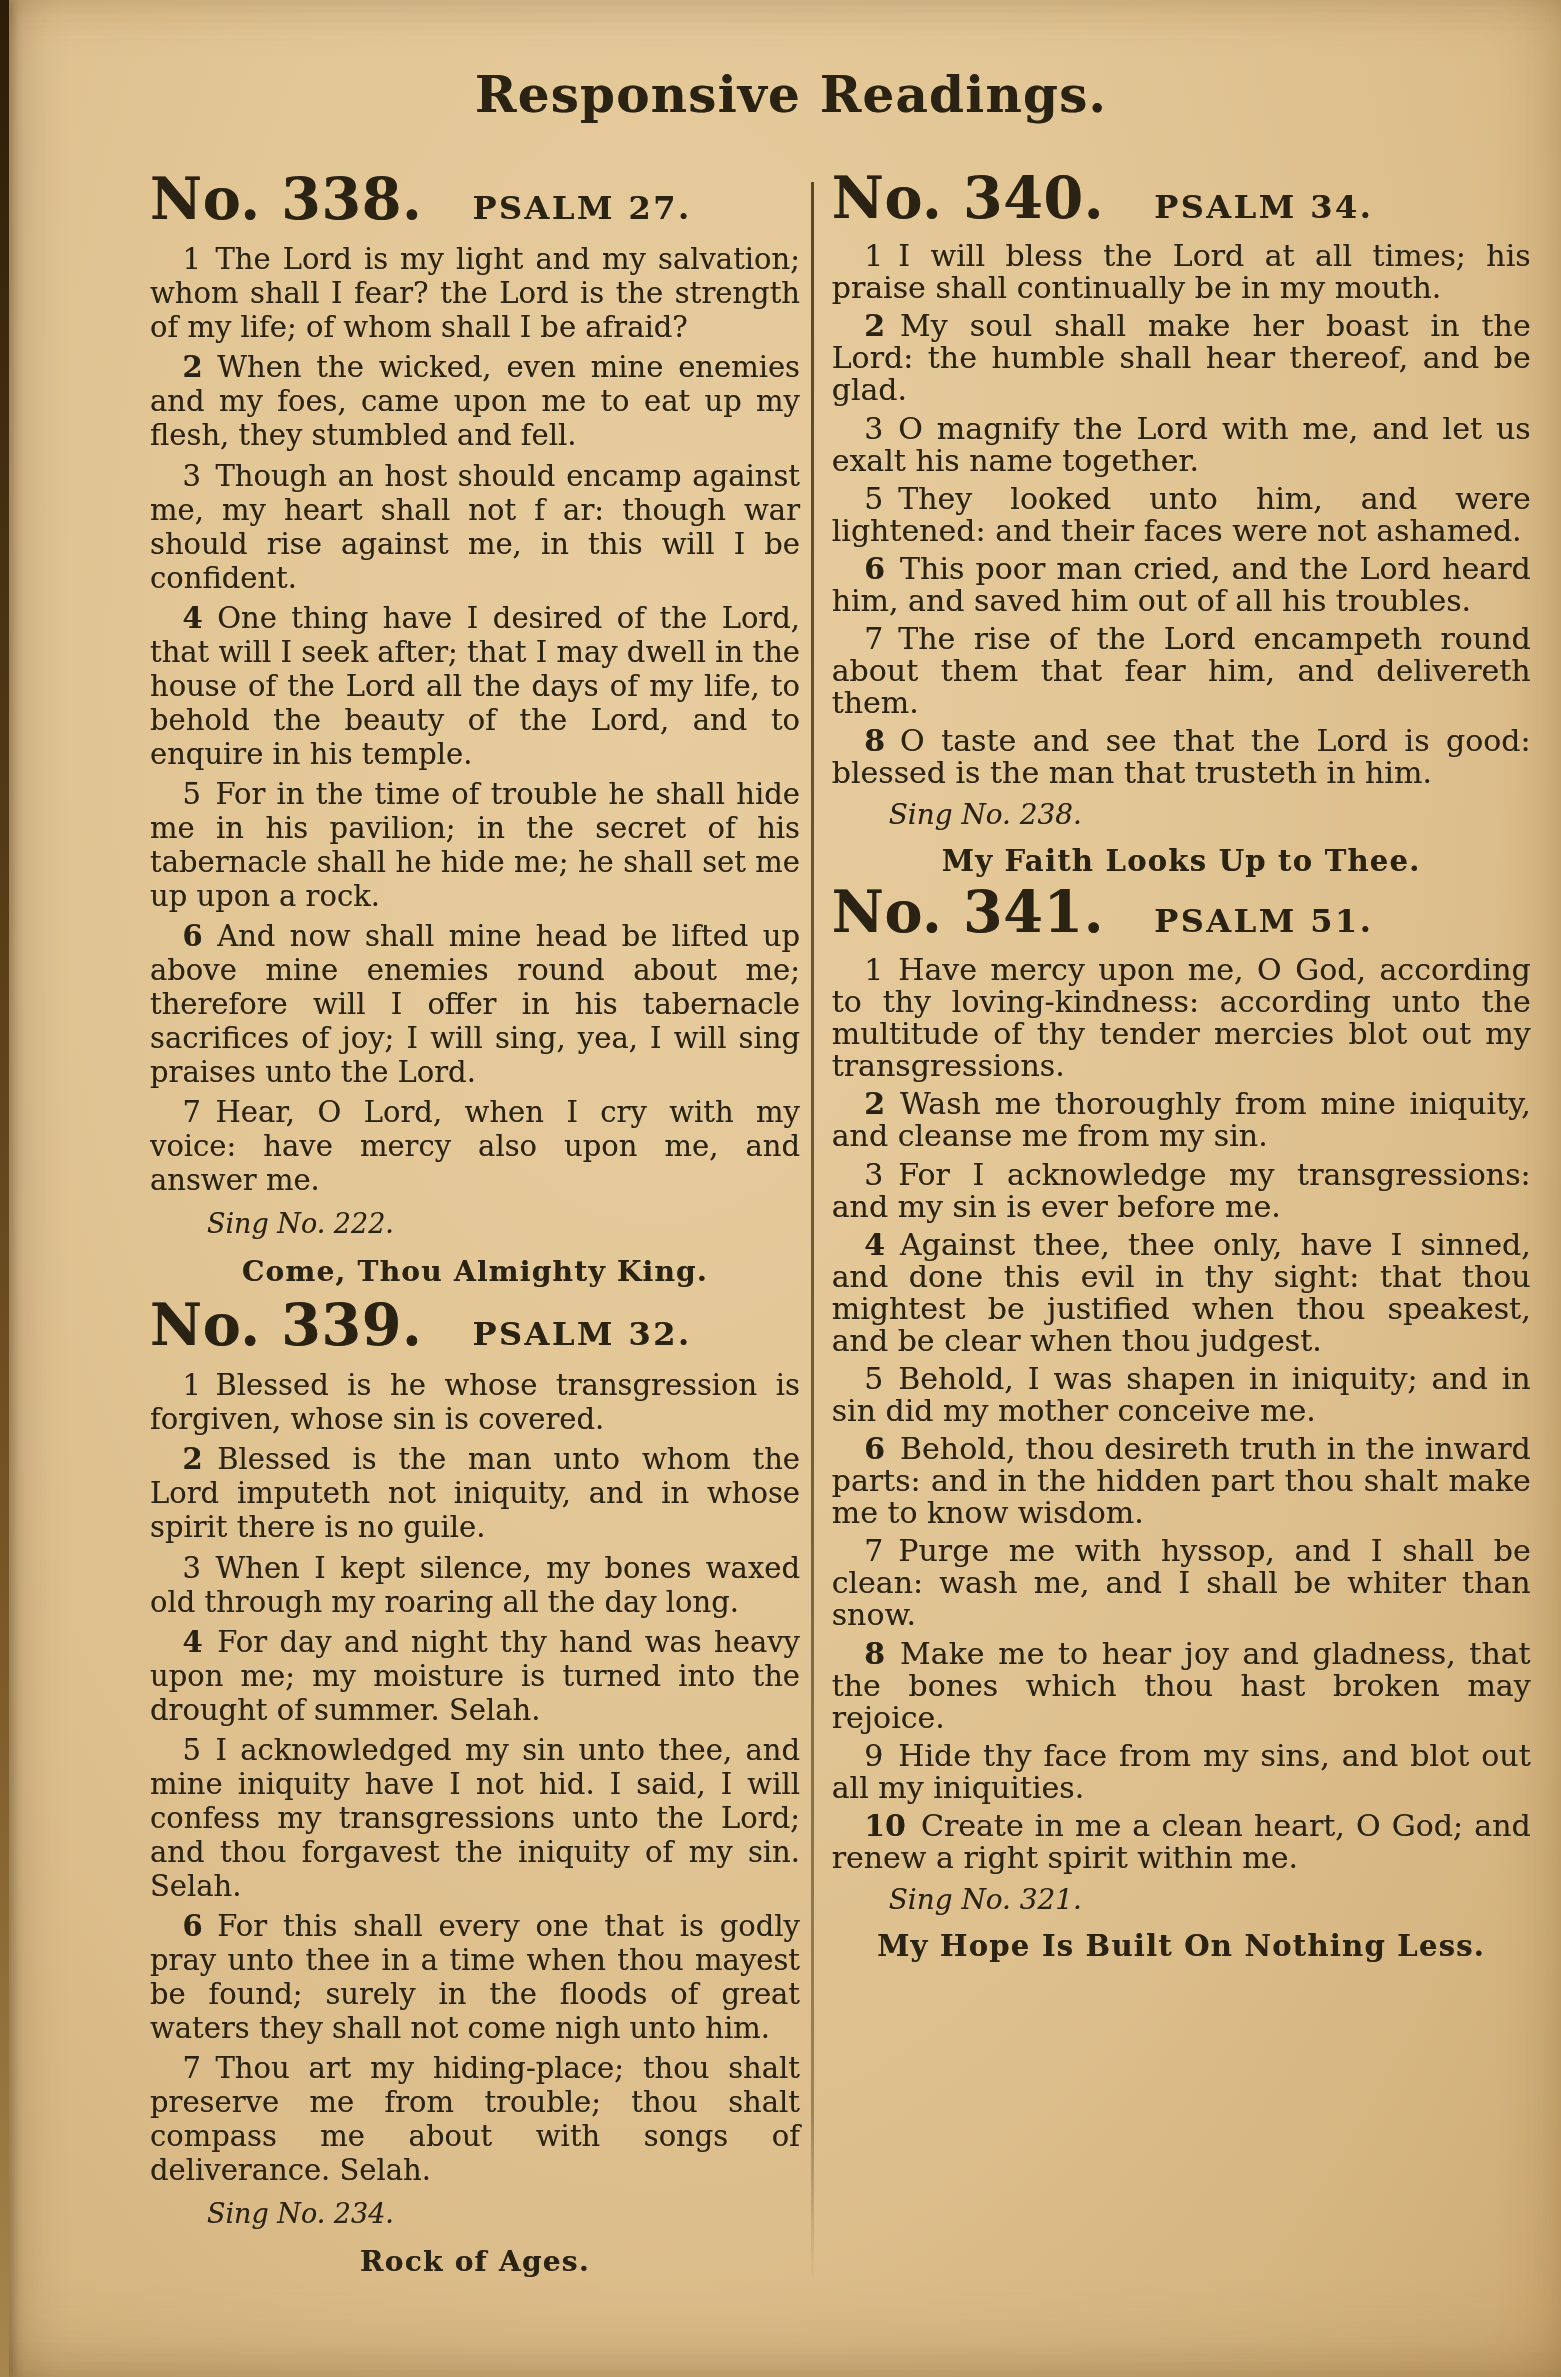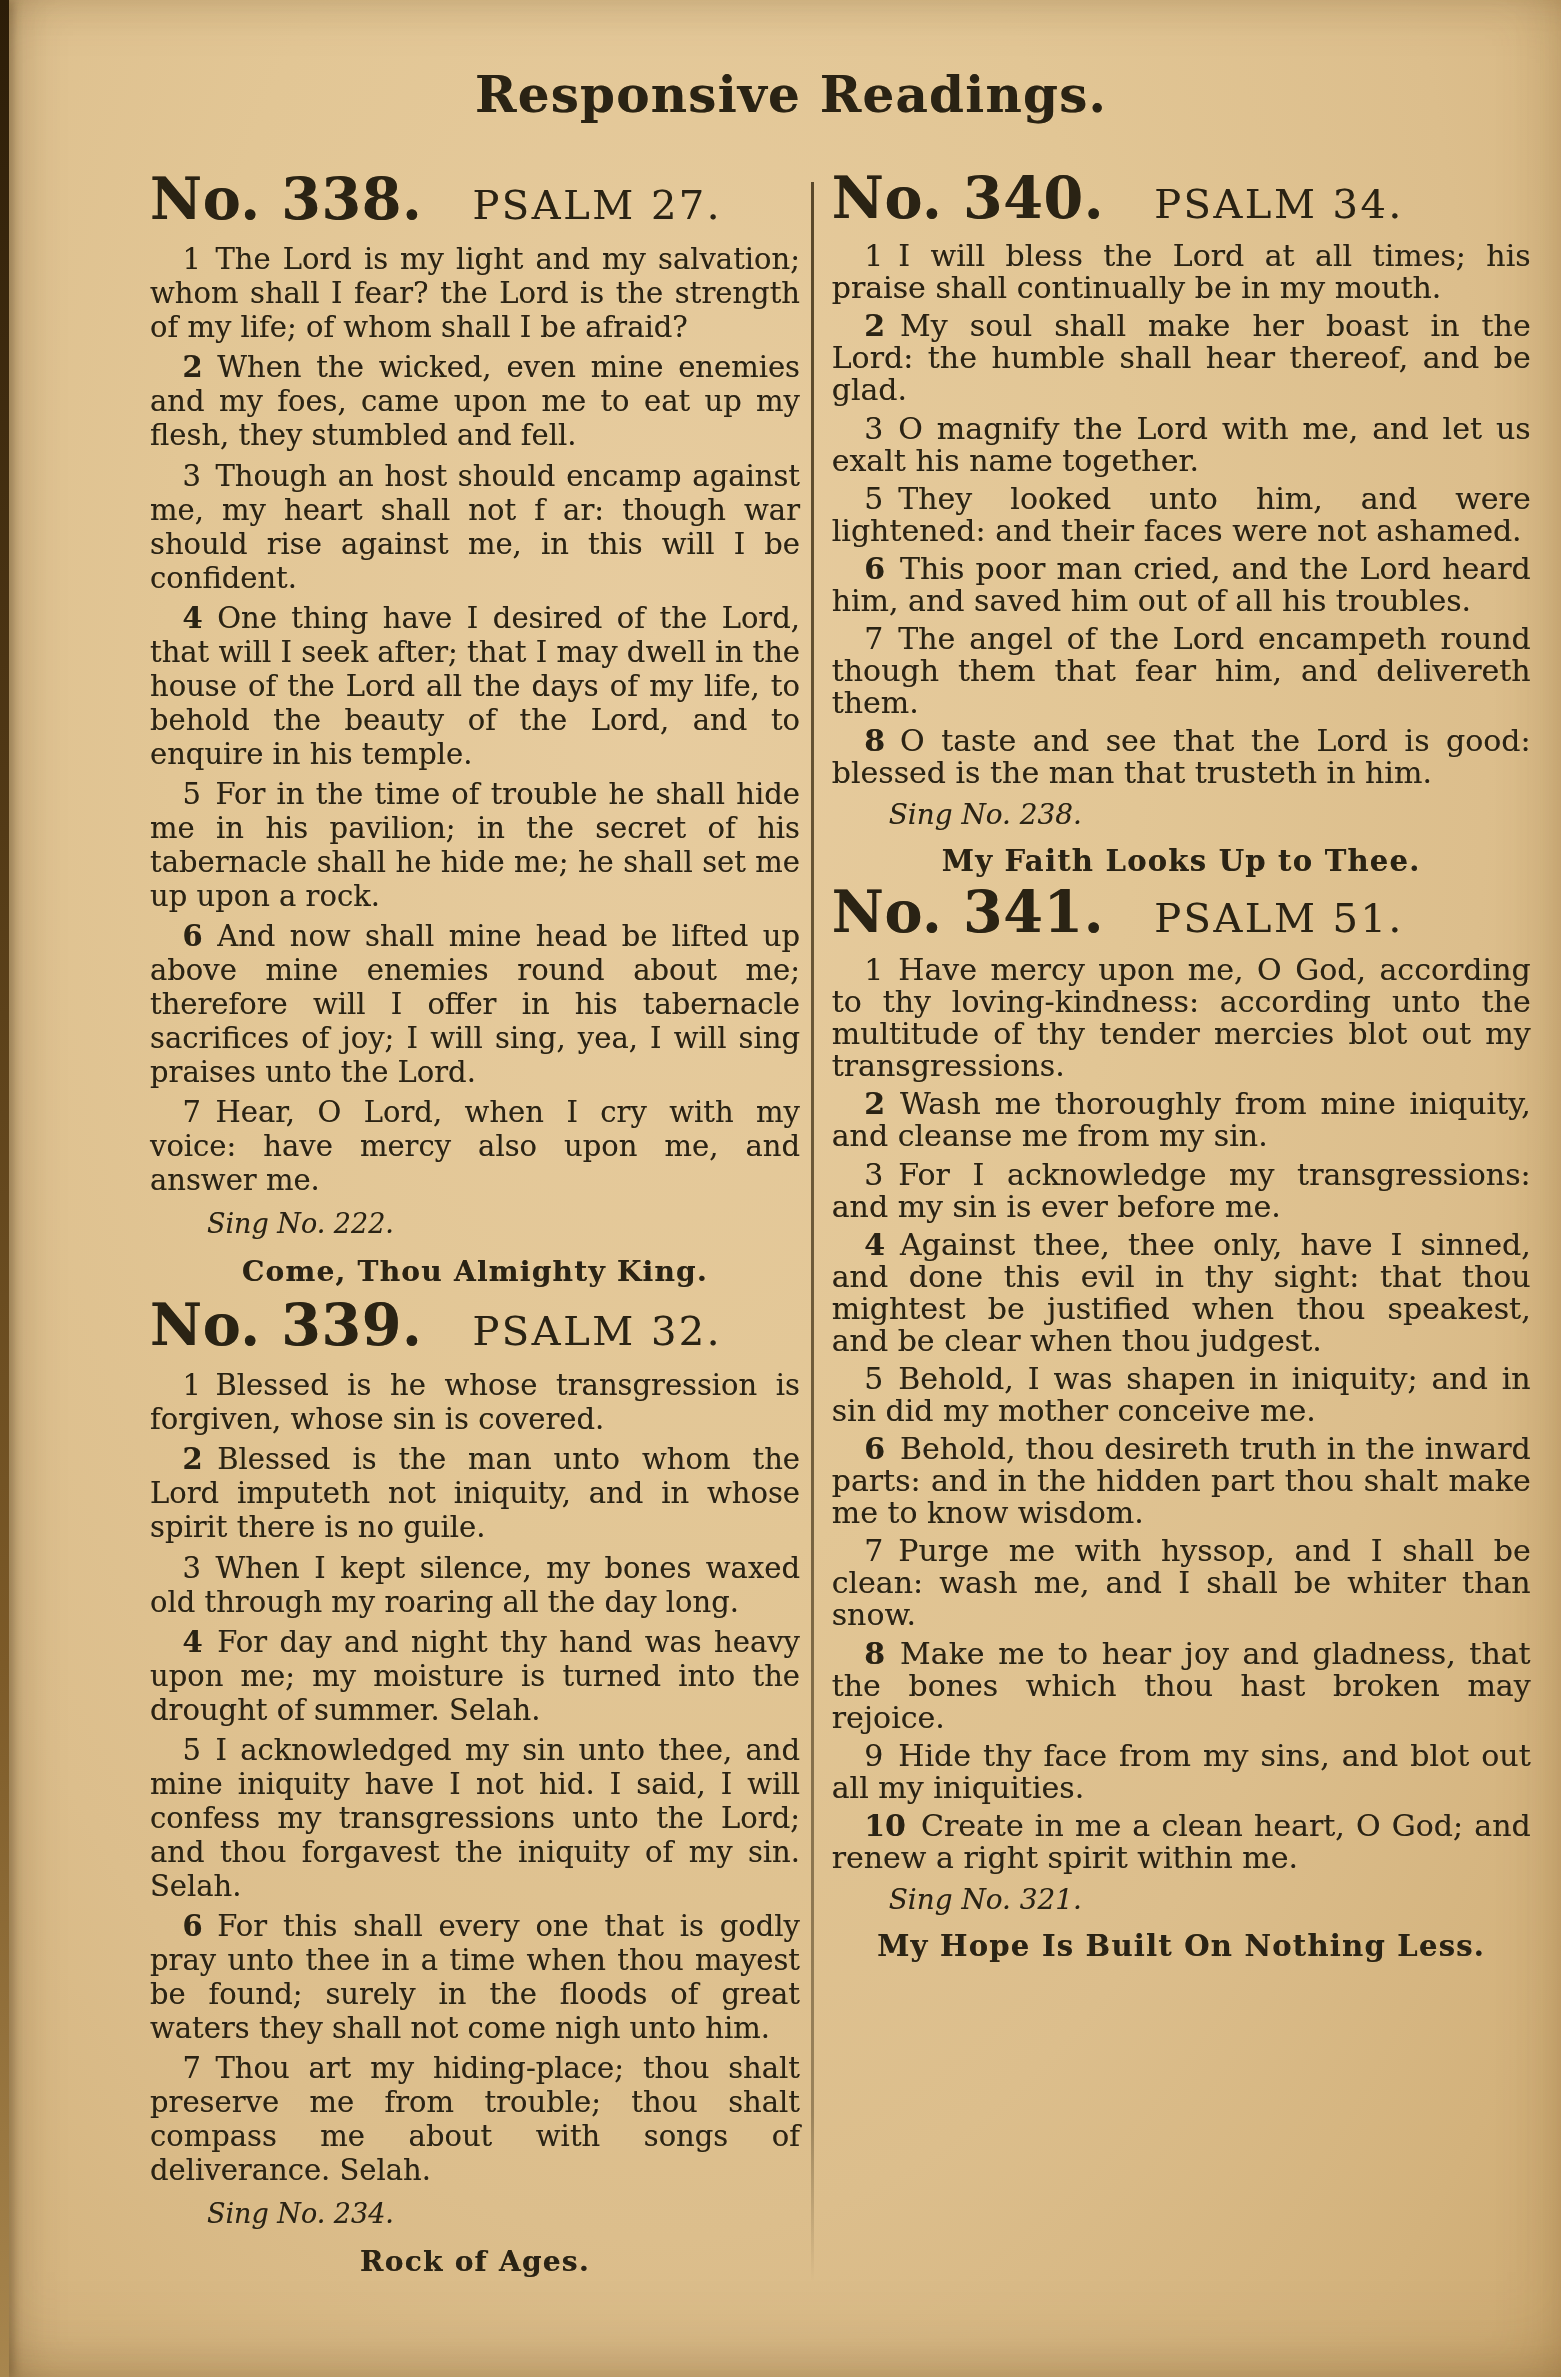--- a/index.html
+++ b/index.html
@@ -56,21 +56,21 @@
     margin:19px 0 16.2px 0;
     white-space:nowrap;
   }
   section:first-child .sec-head{margin-top:0;}
   .sec-no{
     font-size:57px;font-weight:700;
     letter-spacing:0.6px;
     text-shadow:0 0 0.6px rgba(40,30,10,.5);
   }
   .sec-psalm{
-    font-size:40px;font-weight:400;
+    font-size:32px;font-weight:700;
     letter-spacing:2.5px;
     margin-left:50px;
     text-shadow:0 0 0.6px rgba(40,30,10,.4);
   }
   .verse{
     margin:6.2px 0;
     text-align:justify;
     text-indent:32.5px;
     text-shadow:0 0 0.6px rgba(40,30,10,.38);
   }
@@ -129,21 +129,21 @@
       </div>
     <div class="divider-rule"></div>
     <div class="column right" id="col-right">
         <section>
           <div class="sec-head"><span class="sec-no">No. 340.</span><span class="sec-psalm">PSALM 34.</span></div>
           <p class="verse"><span class="vnum">1</span><span class="vtext"> I will bless the Lord at all times; his praise shall continually be in my mouth.</span></p>
           <p class="verse"><span class="vnum bold">2</span><span class="vtext"> My soul shall make her boast in the Lord: the humble shall hear thereof, and be glad.</span></p>
           <p class="verse"><span class="vnum">3</span><span class="vtext"> O magnify the Lord with me, and let us exalt his name together.</span></p>
           <p class="verse"><span class="vnum">5</span><span class="vtext"> They looked unto him, and were lightened: and their faces were not ashamed.</span></p>
           <p class="verse"><span class="vnum bold">6</span><span class="vtext"> This poor man cried, and the Lord heard him, and saved him out of all his troubles.</span></p>
-          <p class="verse"><span class="vnum">7</span><span class="vtext"> The angel of the Lord encampeth round though them that fear him, and delivereth them.</span></p>
+          <p class="verse"><span class="vnum">7</span><span class="vtext"> The rise of the Lord encampeth round about them that fear him, and delivereth them.</span></p>
           <p class="verse"><span class="vnum bold">8</span><span class="vtext"> O taste and see that the Lord is good: blessed is the man that trusteth in him.</span></p>
           <p class="sing">Sing No. 238.</p>
           <p class="hymn">My Faith Looks Up to Thee.</p>
         </section>
         <section>
           <div class="sec-head"><span class="sec-no">No. 341.</span><span class="sec-psalm">PSALM 51.</span></div>
           <p class="verse"><span class="vnum">1</span><span class="vtext"> Have mercy upon me, O God, according to thy loving-kindness: according unto the multitude of thy tender mercies blot out my transgressions.</span></p>
           <p class="verse"><span class="vnum bold">2</span><span class="vtext"> Wash me thoroughly from mine iniquity, and cleanse me from my sin.</span></p>
           <p class="verse"><span class="vnum">3</span><span class="vtext"> For I acknowledge my transgressions: and my sin is ever before me.</span></p>
           <p class="verse"><span class="vnum bold">4</span><span class="vtext"> Against thee, thee only, have I sinned, and done this evil in thy sight: that thou mightest be justified when thou speakest, and be clear when thou judgest.</span></p>

